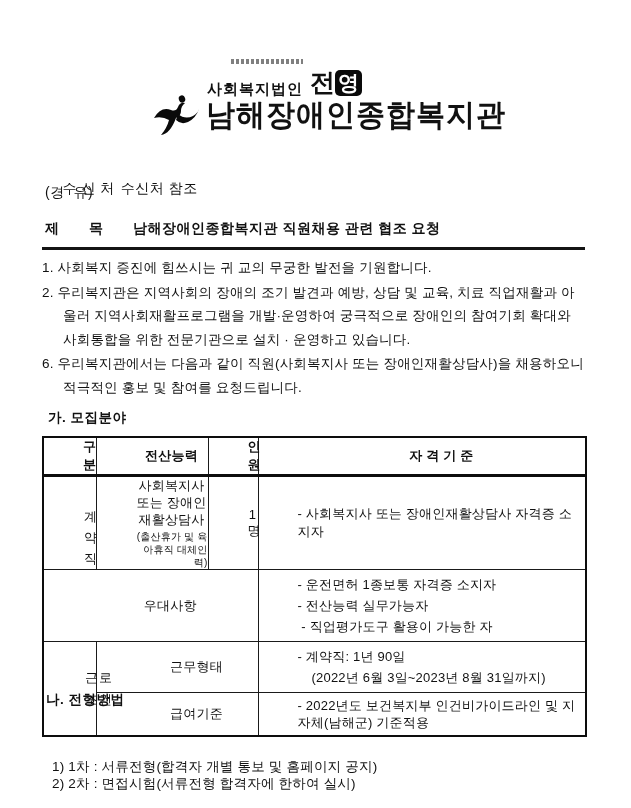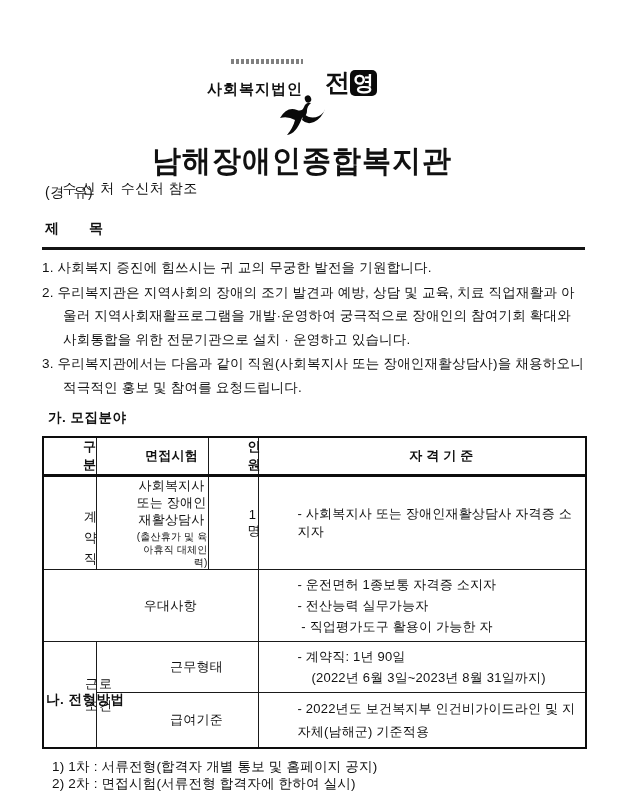--- a/index.html
+++ b/index.html
@@ -14,38 +14,38 @@
     width: 631px; height: 808px;
     background: #ffffff;
     overflow: hidden;
   }
   .pre { white-space: pre-wrap; }
 
   
   .logo-block { position: absolute; top: 58px; left: 0; width: 631px; }
   .logo-top {
     position: absolute; left: 207px; top: 8px;
-    display: flex; align-items: flex-end; gap: 22px;
+    display: flex; align-items: flex-end; gap: 7px;
   }
   .logo-slogan {
     position: absolute; left: 24px; top: -7px;
     width: 72px; height: 5px;
     background: repeating-linear-gradient(90deg, #555 0 3px, transparent 3px 5px);
     opacity: .75;
   }
   .foundation-label { font-size: 15px; font-weight: bold; letter-spacing: 1px; }
   .foundation-name { display: inline-flex; align-items: center; gap: 1px; font-weight: bold; }
   .foundation-name .ch1 { font-size: 25px; letter-spacing: -1px; }
   .foundation-name .ch2 {
     font-size: 21px; background: #0a0a0a; color: #fff;
     border-radius: 5px; padding: 0 3px; line-height: 26px;
   }
   .logo-main {
     position: absolute; left: 152px; top: 36px;
-    display: flex; align-items: center; gap: 6px; flex-direction: column;
+    display: flex; align-items: flex-end; gap: 6px;
   }
   .logo-symbol { width: 48px; height: 42px; flex: 0 0 auto; }
   .org-name {
     font-size: 29px; font-weight: bold; letter-spacing: 1px;
     transform: scaleY(1.05);
   }
 
   
   .line { position: absolute; left: 45px; font-size: 14px; letter-spacing: .5px; }
   .recipient-line { top: 164px; }
@@ -135,43 +135,44 @@
 
   <div class="line recipient-line pre">
     <span class="lab pre">수 신 처</span><span>수신처 참조</span>
   </div>
 
   <div class="line via-line pre">(경  유)</div>
 
   <div class="line subject-line">
     <span class="sl1">제</span>
     <span class="sl2">목</span>
+    <span>남해장애인종합복지관 직원채용 관련 협조 요청</span>
   </div>
 
   <div class="divider"></div>
 
   <div class="body-text">
     <div class="para">1. 사회복지 증진에 힘쓰시는 귀 교의 무궁한 발전을 기원합니다.</div>
     <div class="para">2. 우리복지관은 지역사회의 장애의 조기 발견과 예방, 상담 및 교육, 치료 직업재활과 아울러 지역사회재활프로그램을 개발·운영하여 궁극적으로 장애인의 참여기회 확대와 사회통합을 위한 전문기관으로 설치 · 운영하고 있습니다.</div>
-    <div class="para">3. 우리복지관에서는 다음과 같이 직원(사회복지사 또는 장애인재활상담사)을 채용하오니 적극적인 홍보 및 참여를 요청드립니다.</div>
+    <div class="para">6. 우리복지관에서는 다음과 같이 직원(사회복지사 또는 장애인재활상담사)을 채용하오니 적극적인 홍보 및 참여를 요청드립니다.</div>
   </div>
 
   <div class="section-a-title">가. 모집분야</div>
 
   <table class="recruit-table">
     <colgroup>
       <col style="width:53px">
         <col style="width:112px">
         <col style="width:50px">
         <col style="width:328px">
     </colgroup>
     <tbody>
         <tr>
       <th>구분</th>
-      <th>면접시험</th>
+      <th>전산능력</th>
       <th>인원</th>
       <th class="pre">자 격 기 준</th>
     </tr>
     <tr style="height:66px">
       <td class="cell-center">
         <span class="vert-label">계약직</span>
       </td>
       <td class="cell-center">
         <div class="field-main">사회복지사 또는 장애인재활상담사</div>
         <div class="field-sub">(출산휴가 및 육아휴직 대체인력)</div>
@@ -192,21 +193,21 @@
         <span class="vert-label2">근로조건</span>
       </td>
       <td class="cell-center" colspan="2">근무형태</td>
       <td class="qual-cell">
         <div class="qual-line">- 계약직: 1년 90일</div>
         <div class="qual-line work-line2">(2022년 6월 3일~2023년 8월 31일까지)</div>
       </td>
     </tr>
     <tr style="height:38px">
       <td class="cell-center" colspan="2">급여기준</td>
-      <td class="qual-cell" style="line-height:23px">- 2022년도 보건복지부 인건비가이드라인 및 지자체(남해군) 기준적용</td>
+      <td class="qual-cell" style="line-height:17px">- 2022년도 보건복지부 인건비가이드라인 및 지자체(남해군) 기준적용</td>
     </tr>
   </tbody>
     </table>
 
   <div class="section-b-title">나. 전형방법</div>
   <div class="method-item method-1">1) 1차 : 서류전형(합격자 개별 통보 및 홈페이지 공지)</div>
   <div class="method-item method-2">2) 2차 : 면접시험(서류전형 합격자에 한하여 실시)</div>
 
 </div>
 

